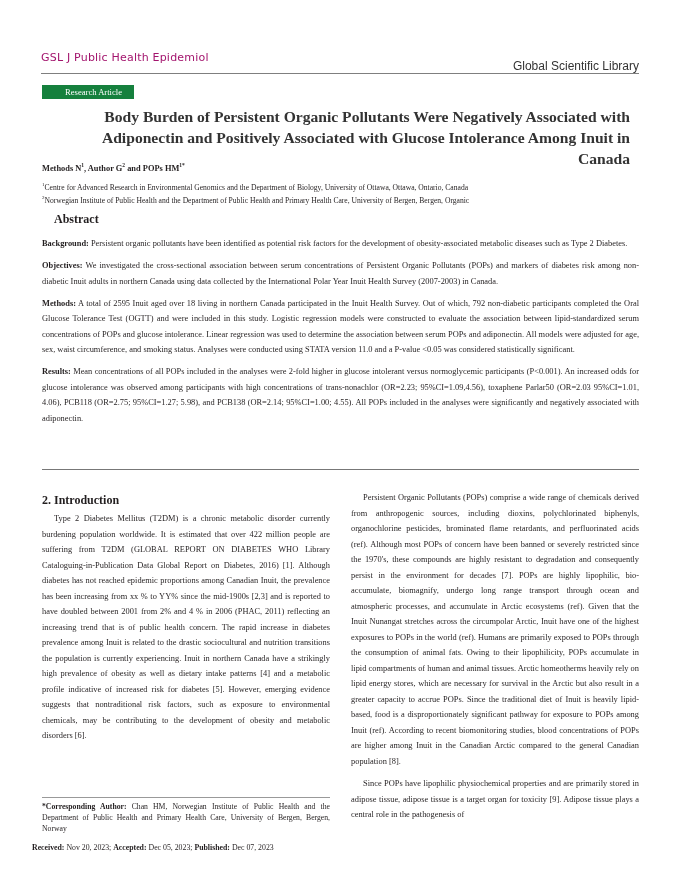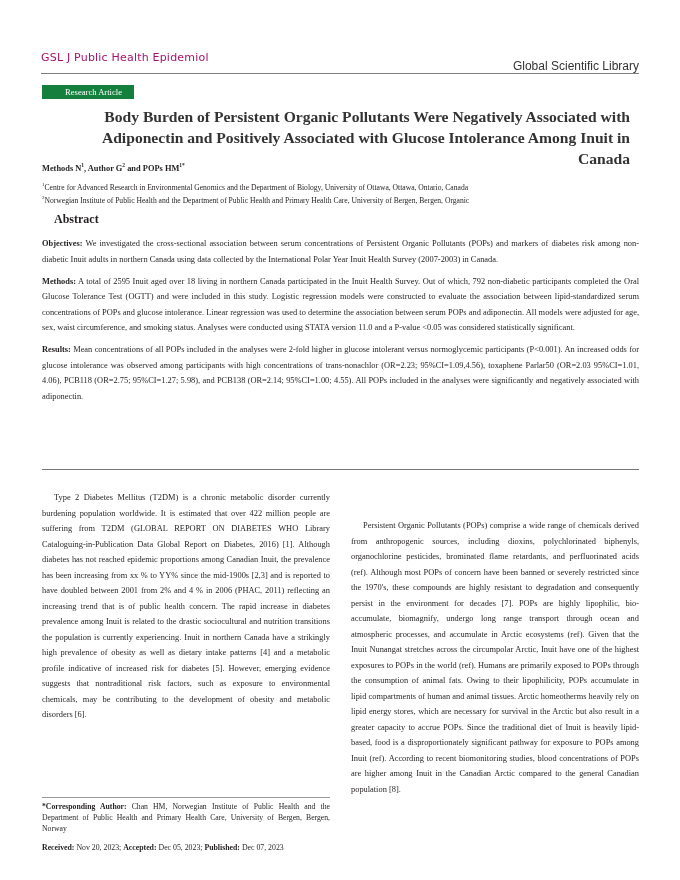--- a/index.html
+++ b/index.html
@@ -114,21 +114,21 @@
     }
     .col {
       position: absolute;
       width: 288px;
       font-size: 8.4px;
       line-height: 15.5px;
       text-align: justify;
       color: #231f20;
     }
     .col-left { left: 42px; top: 490px; }
-    .col-right { left: 351px; top: 490px; margin-top: 28px; }
+    .col-right { left: 351px; top: 490px; }
     .section-heading {
       font-size: 12px;
       font-weight: bold;
       line-height: 20px;
       margin-bottom: 1px;
       text-align: left;
     }
     .col p { text-indent: 12px; margin-bottom: 7px; }
     .footnote-rule {
       position: absolute;
@@ -142,21 +142,21 @@
       left: 42px;
       top: 801px;
       width: 288px;
       font-size: 7.7px;
       line-height: 11.2px;
       text-align: justify;
       color: #231f20;
     }
     .dates {
       position: absolute;
-      left: 42px;
+      left: 32px;
       top: 843px;
       width: 300px;
       font-size: 7.8px;
       color: #231f20;
       white-space: nowrap;
     }
     b { font-weight: bold; }
   </style>
 </head>
 <body>
@@ -175,33 +175,36 @@
 </div>
 
 <div class="affiliations">
   <div><sup>1</sup><span>Centre for Advanced Research in Environmental Genomics and the Department of Biology, University of Ottawa, Ottawa, Ontario, Canada</span></div>
   <div><sup>2</sup><span>Norwegian Institute of Public Health and the Department of Public Health and Primary Health Care, University of Bergen, Bergen, Organic</span></div>
 </div>
 
 <h2 class="abstract-heading">Abstract</h2>
 
 <div class="abstract-body">
+  <p><b>Background:</b><span> Persistent organic pollutants have been identified as potential risk factors for the development of obesity-associated metabolic diseases such as Type 2 Diabetes.</span></p>
   <p><b>Objectives:</b><span> We investigated the cross-sectional association between serum concentrations of Persistent Organic Pollutants (POPs) and markers of diabetes risk among non-diabetic Inuit adults in northern Canada using data collected by the International Polar Year Inuit Health Survey (2007-2003) in Canada.</span></p>
   <p><b>Methods:</b><span> A total of 2595 Inuit aged over 18 living in northern Canada participated in the Inuit Health Survey. Out of which, 792 non-diabetic participants completed the Oral Glucose Tolerance Test (OGTT) and were included in this study. Logistic regression models were constructed to evaluate the association between lipid-standardized serum concentrations of POPs and glucose intolerance. Linear regression was used to determine the association between serum POPs and adiponectin. All models were adjusted for age, sex, waist circumference, and smoking status. Analyses were conducted using STATA version 11.0 and a P-value &lt;0.05 was considered statistically significant.</span></p>
   <p><b>Results:</b><span> Mean concentrations of all POPs included in the analyses were 2-fold higher in glucose intolerant versus normoglycemic participants (P&lt;0.001). An increased odds for glucose intolerance was observed among participants with high concentrations of trans-nonachlor (OR=2.23; 95%CI=1.09,4.56), toxaphene Parlar50 (OR=2.03 95%CI=1.01, 4.06), PCB118 (OR=2.75; 95%CI=1.27; 5.98), and PCB138 (OR=2.14; 95%CI=1.00; 4.55). All POPs included in the analyses were significantly and negatively associated with adiponectin.</span></p>
 </div>
 
 <div class="divider"></div>
 
 <div class="col col-left">
+  <h2 class="section-heading">2. Introduction</h2>
   <p>Type 2 Diabetes Mellitus (T2DM) is a chronic metabolic disorder currently burdening population worldwide. It is estimated that over 422 million people are suffering from T2DM (GLOBAL REPORT ON DIABETES WHO Library Cataloguing-in-Publication Data Global Report on Diabetes, 2016) [1]. Although diabetes has not reached epidemic proportions among Canadian Inuit, the prevalence has been increasing from xx % to YY% since the mid-1900s [2,3] and is reported to have doubled between 2001 from 2% and 4 % in 2006 (PHAC, 2011) reflecting an increasing trend that is of public health concern. The rapid increase in diabetes prevalence among Inuit is related to the drastic sociocultural and nutrition transitions the population is currently experiencing. Inuit in northern Canada have a strikingly high prevalence of obesity as well as dietary intake patterns [4] and a metabolic profile indicative of increased risk for diabetes [5]. However, emerging evidence suggests that nontraditional risk factors, such as exposure to environmental chemicals, may be contributing to the development of obesity and metabolic disorders [6].</p>
 </div>
 
 <div class="col col-right">
   <p>Persistent Organic Pollutants (POPs) comprise a wide range of chemicals derived from anthropogenic sources, including dioxins, polychlorinated biphenyls, organochlorine pesticides, brominated flame retardants, and perfluorinated acids (ref). Although most POPs of concern have been banned or severely restricted since the 1970's, these compounds are highly resistant to degradation and consequently persist in the environment for decades [7]. POPs are highly lipophilic, bio-accumulate, biomagnify, undergo long range transport through ocean and atmospheric processes, and accumulate in Arctic ecosystems (ref). Given that the Inuit Nunangat stretches across the circumpolar Arctic, Inuit have one of the highest exposures to POPs in the world (ref). Humans are primarily exposed to POPs through the consumption of animal fats. Owing to their lipophilicity, POPs accumulate in lipid compartments of human and animal tissues. Arctic homeotherms heavily rely on lipid energy stores, which are necessary for survival in the Arctic but also result in a greater capacity to accrue POPs. Since the traditional diet of Inuit is heavily lipid-based, food is a disproportionately significant pathway for exposure to POPs among Inuit (ref). According to recent biomonitoring studies, blood concentrations of POPs are higher among Inuit in the Canadian Arctic compared to the general Canadian population [8].</p>
+  <p>Since POPs have lipophilic physiochemical properties and are primarily stored in adipose tissue, adipose tissue is a target organ for toxicity [9]. Adipose tissue plays a central role in the pathogenesis of</p>
 </div>
 
 <div class="footnote-rule"></div>
 
 <div class="footnote">
   <b>*</b><b>Corresponding Author:</b><span> Chan HM, Norwegian Institute of Public Health and the Department of Public Health and Primary Health Care, University of Bergen, Bergen, Norway</span>
 </div>
 
 <div class="dates">
   <b>Received:</b><span> Nov 20, 2023; </span><b>Accepted:</b><span> Dec 05, 2023; </span><b>Published:</b><span> Dec 07, 2023</span>

